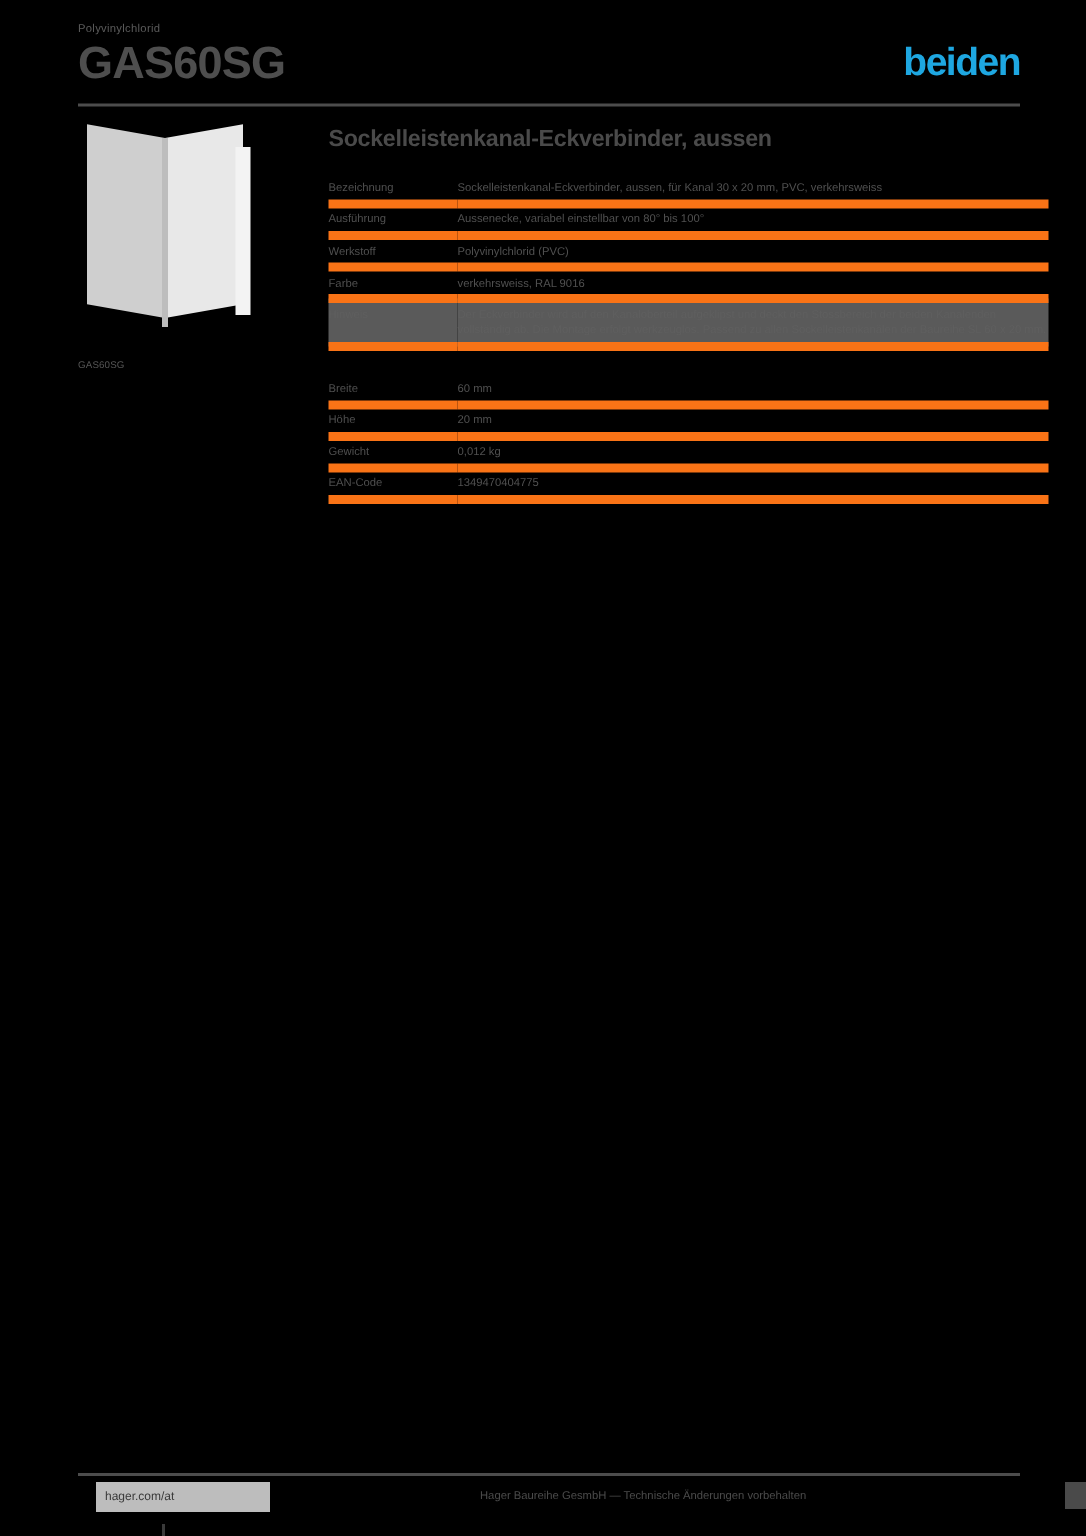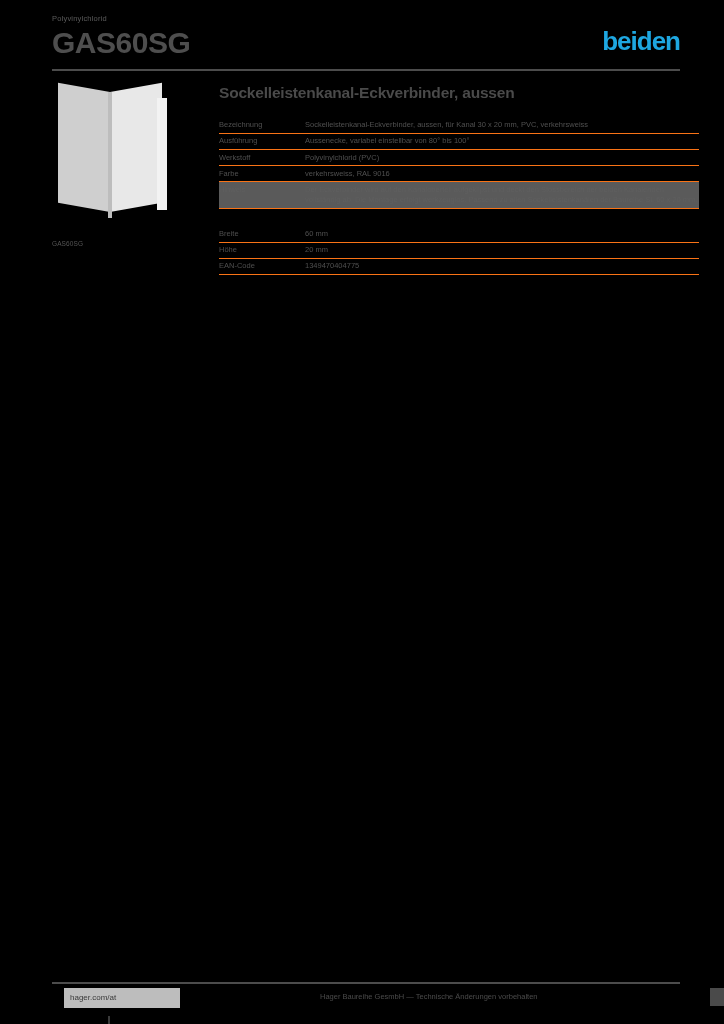--- a/index.html
+++ b/index.html
@@ -163,21 +163,21 @@
     width: 472px;
     border-collapse: collapse;
     table-layout: fixed;
   }
   .spec-table td {
     vertical-align: top;
     padding: 2.5px 0 2.5px 0;
     font-size: 7.5px;
     line-height: 1.35;
     color: #4f4f4f;
-    border-bottom: 1px solid #f97316;
+    border-bottom: 6px solid #f97316;
   }
   .spec-table td.label {
     width: 78px;
     padding-right: 8px;
     color: #4f4f4f;
   }
   .spec-table td.value {
     width: 394px;
     color: #505050;
   }
@@ -303,20 +303,24 @@
         </tr>
         <tr>
           <td class="label">Breite</td>
           <td class="value">60 mm</td>
         </tr>
         <tr>
           <td class="label">Höhe</td>
           <td class="value">20 mm</td>
         </tr>
         <tr>
+          <td class="label">Gewicht</td>
+          <td class="value">0,012 kg</td>
+        </tr>
+        <tr>
           <td class="label">EAN-Code</td>
           <td class="value nowrap">1349470404775</td>
         </tr>
       </tbody>
     </table>
   </div>
 
   <div class="footer-rule"></div>
   <div class="footer">
     <div class="footer-url">hager.com/at</div>

